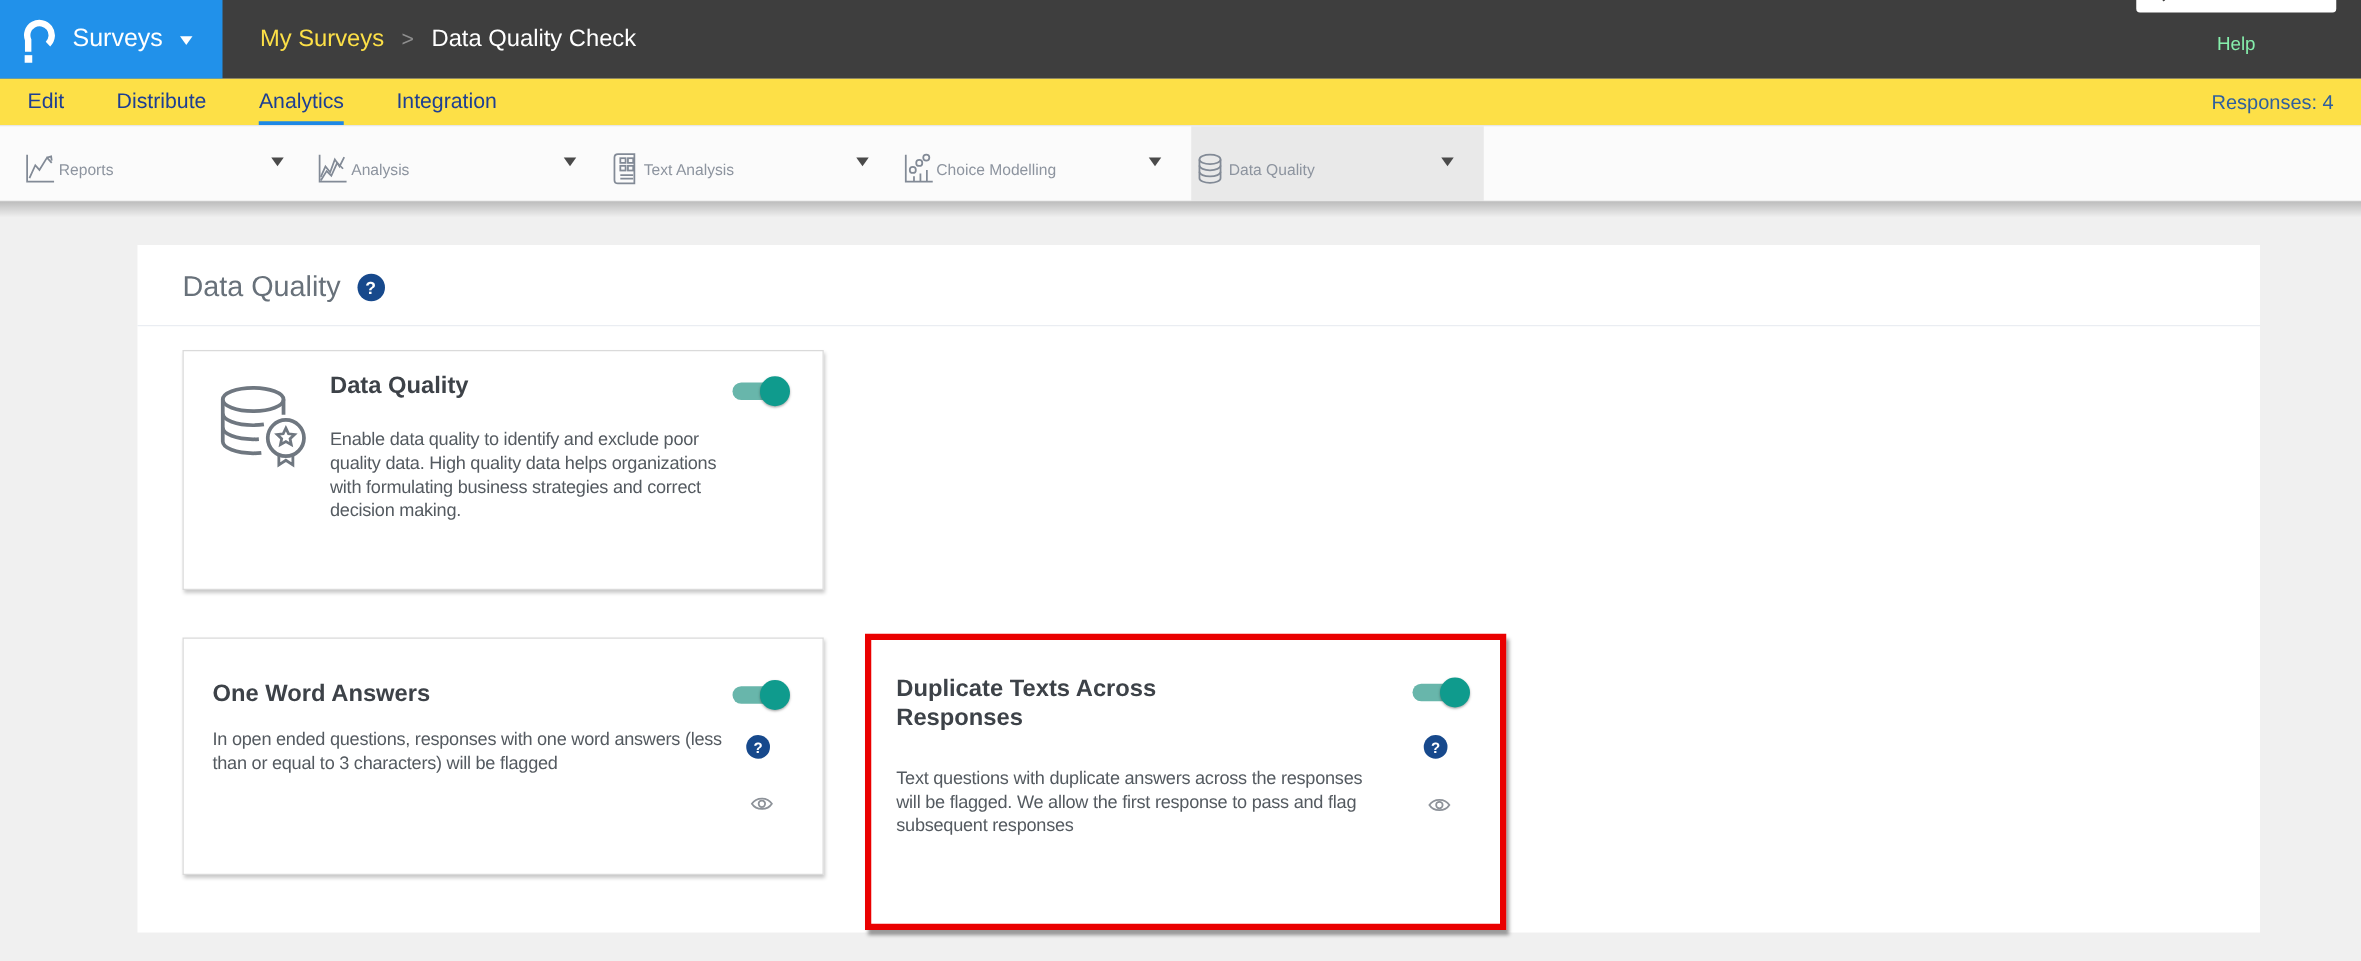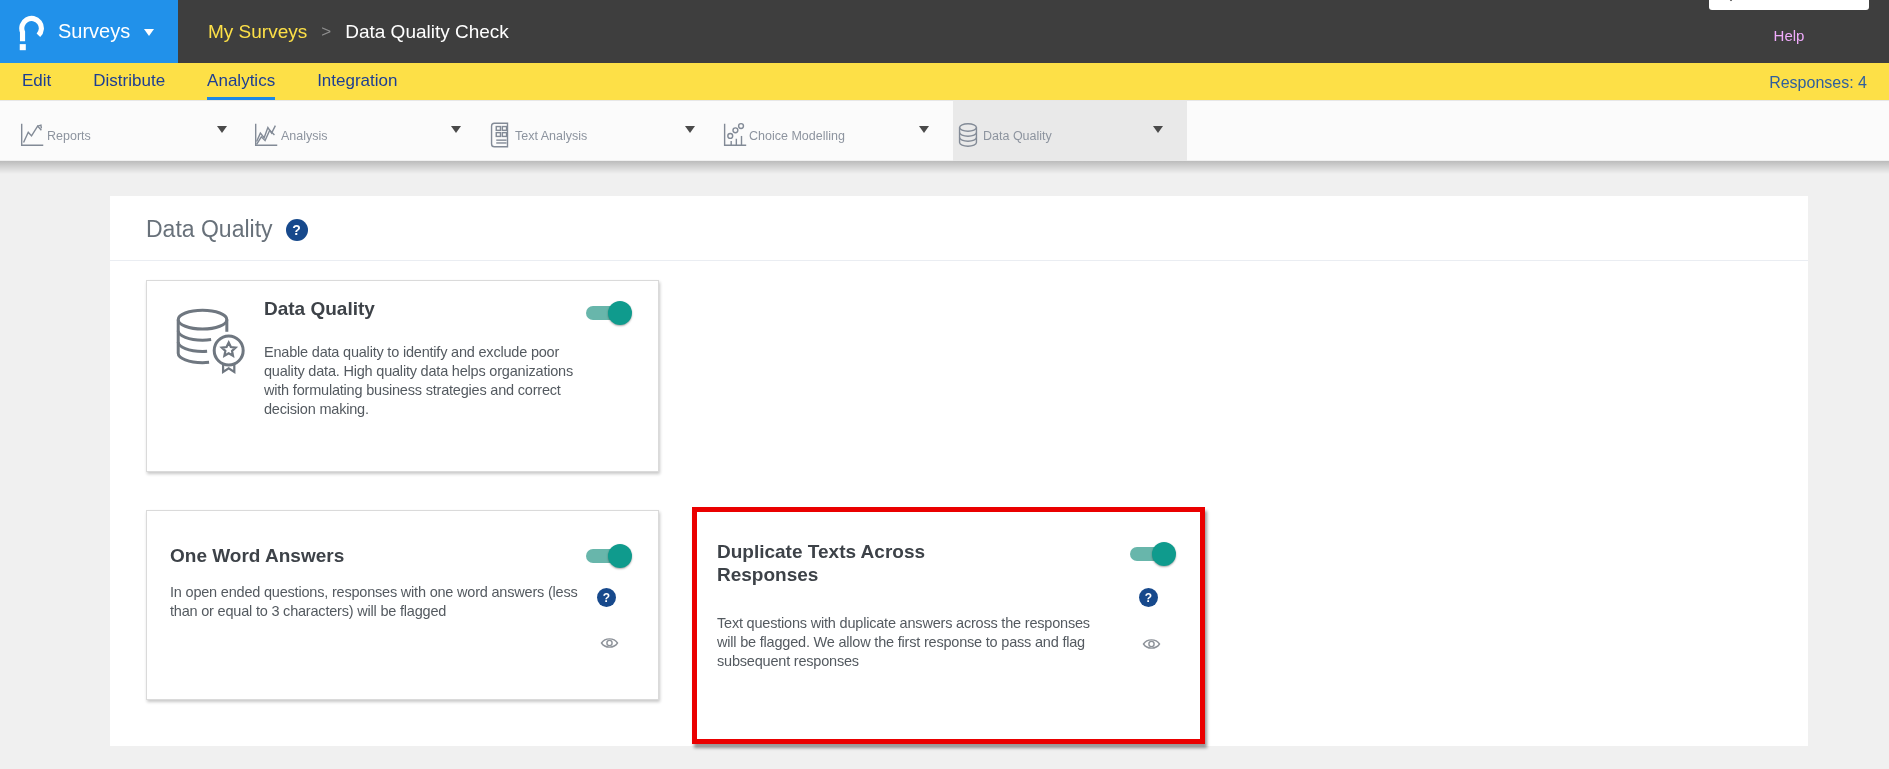--- a/index.html
+++ b/index.html
@@ -13,21 +13,21 @@
   .caret-w { width:0; height:0; border:5px solid transparent; border-top:7px solid #fff; margin-top:6px; }
   .breadcrumb { display:flex; align-items:center; gap:14px; margin-left:30px; font-size:19px; }
   .bc-parent { color:#fde047; }
   .bc-sep { color:#8f8f8f; font-size:17px; }
   .bc-current { color:#ffffff; }
   .topbar-right { margin-left:auto; display:flex; align-items:center; gap:17px; padding-right:20px;flex-direction:column; }
   .upgrade-btn { background:#f9a51b; color:#fff; font-weight:bold; font-size:15px; padding:8px 15px; border-radius:4px; border:none; cursor:pointer; }
   .searchbox { background:#fff; border-radius:3px; height:31px; width:160px; display:flex; align-items:center; padding:0 9px; gap:6px; }
   .searchbox input { border:none; outline:none; width:110px; font-size:15px; color:#444; font-family:"Liberation Sans", sans-serif; }
   .searchbox input::placeholder { color:#6e6e6e; }
-  .help-link { color:#f0abfc; font-size:15px; }
+  .help-link { color:#86efac; font-size:15px; }
   .bell-wrap, .avatar-wrap { display:flex; align-items:center; gap:5px; }
   .avatar { width:30px; height:30px; border-radius:50%; border:2px solid #fff; color:#fff; font-size:14px; display:flex; align-items:center; justify-content:center; }
   .caret-w.small { border-width:4px; border-top-width:6px; }
 
   
   .navrow { position:absolute; top:63px; left:0; width:100%; height:37px; background:#fde047; display:flex; align-items:stretch; padding:0 22px; }
   .nav-item { font-size:17px; color:#1d3e93; display:flex; align-items:center; margin-right:42px; border-bottom:3px solid transparent; padding-top:2px; cursor:pointer; }
   .nav-item.active { border-bottom-color:#1e88e5; }
   .responses { margin-left:auto; color:#2f5f9e; font-size:16px; display:flex; align-items:center; padding-top:2px; }
 

